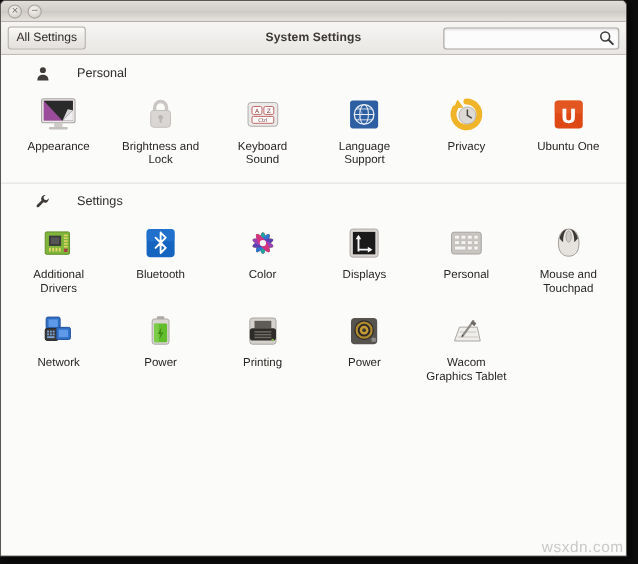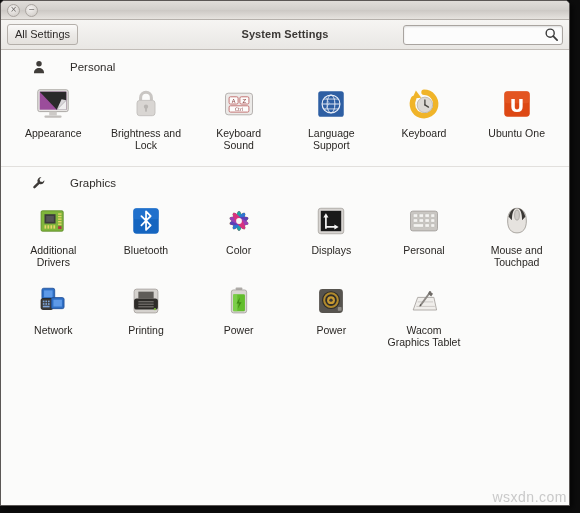--- a/index.html
+++ b/index.html
@@ -276,21 +276,21 @@
         <div class="tile">
           <span class="tile-icon">
             <svg viewBox="0 0 40 40" width="36" height="36">
               <path d="M20 7 a13 13 0 1 1 -11.5 7" fill="none" stroke="#f0b429" stroke-width="6" stroke-linecap="round"></path>
               <path d="M11 5 L7 14 L17 13 Z" fill="#f0b429"></path>
               <circle cx="21" cy="21" r="8.6" fill="#ddd9d4" stroke="#b9b4ae" stroke-width="1"></circle>
               <line x1="21" y1="21" x2="21" y2="15.5" stroke="#4a4742" stroke-width="1.5" stroke-linecap="round"></line>
               <line x1="21" y1="21" x2="25" y2="23.5" stroke="#4a4742" stroke-width="1.5" stroke-linecap="round"></line>
             </svg>
           </span>
-          <span class="tile-label">Keyboard</span>
+          <span class="tile-label">Privacy</span>
         </div>
 
         <div class="tile">
           <span class="tile-icon">
             <svg viewBox="0 0 40 40" width="34" height="34">
               <rect x="5" y="5" width="30" height="30" rx="4" fill="#dd4814"></rect>
               <rect x="5" y="5" width="30" height="14" rx="4" fill="#e8602c" opacity="0.55"></rect>
               <text x="20" y="29" font-size="21" font-weight="bold" fill="#ffffff" text-anchor="middle" font-family="DejaVu Sans, sans-serif">U</text>
             </svg>
           </span>
@@ -300,21 +300,21 @@
       </div>
     </div>
 
     <div class="section">
       <div class="section-header">
         <span class="sec-icon">
           <svg viewBox="0 0 16 16" width="14" height="14">
             <path d="M10.8 1.5 a4 4 0 0 0 -4.3 5.6 L1.8 11.8 a1.4 1.4 0 0 0 2 2 l4.7 -4.7 a4 4 0 0 0 5.6 -4.3 L12 6.9 L9.3 6.2 L8.6 3.5 Z" fill="#3d3a37"></path>
           </svg>
         </span>
-        <span class="section-title">Graphics</span>
+        <span class="section-title">Settings</span>
       </div>
       <div class="grid">
 
         <div class="tile">
           <span class="tile-icon">
             <svg viewBox="0 0 40 40" width="34" height="34">
               <rect x="6" y="8" width="26" height="24" rx="1.5" fill="#7fb53b" stroke="#5d8a27" stroke-width="1"></rect>
               <rect x="10" y="12" width="13" height="11" fill="#3a3a3a"></rect>
               <rect x="12" y="14" width="9" height="7" fill="#555"></rect>
               <g fill="#e8d56a">
@@ -434,48 +434,48 @@
               <rect x="18" y="16" width="15" height="13" rx="2" fill="#2f6fc4" stroke="#21509a" stroke-width="1"></rect>
               <rect x="20.5" y="18.5" width="10" height="8" fill="#5e9ae8"></rect>
             </svg>
           </span>
           <span class="tile-label">Network</span>
         </div>
 
         <div class="tile">
           <span class="tile-icon">
             <svg viewBox="0 0 40 40" width="34" height="34">
+              <rect x="16" y="4" width="8" height="3" rx="1" fill="#aeaba7"></rect>
+              <rect x="11" y="7" width="18" height="27" rx="2.5" fill="#d9d6d2" stroke="#a6a29e" stroke-width="1"></rect>
+              <rect x="13" y="12" width="14" height="20" rx="1.5" fill="#62bd2c"></rect>
+              <rect x="13" y="12" width="5" height="20" fill="#86d455" opacity="0.7"></rect>
+              <path d="M21 16 L17 23 L20 23 L18.5 29 L23 21.5 L20 21.5 Z" fill="#3f8a14"></path>
+            </svg>
+          </span>
+          <span class="tile-label">Power</span>
+        </div>
+
+        <div class="tile">
+          <span class="tile-icon">
+            <svg viewBox="0 0 40 40" width="34" height="34">
               <rect x="6" y="6" width="28" height="28" rx="3" fill="#d5d2ce" stroke="#a6a29e" stroke-width="1"></rect>
               <rect x="11" y="9" width="18" height="8" fill="#5f5c58"></rect>
               <path d="M9 17 h22 a3 3 0 0 1 3 3 v7 a3 3 0 0 1 -3 3 h-22 a3 3 0 0 1 -3 -3 v-7 a3 3 0 0 1 3 -3 Z" fill="#2e2c29"></path>
               <rect x="11" y="20" width="18" height="1.6" fill="#6e6b67"></rect>
               <rect x="11" y="23" width="18" height="1.6" fill="#6e6b67"></rect>
               <rect x="11" y="26" width="18" height="1.6" fill="#6e6b67"></rect>
               <circle cx="30.5" cy="29.5" r="1.4" fill="#7fb53b"></circle>
             </svg>
           </span>
           <span class="tile-label">Printing</span>
         </div>
 
         <div class="tile">
           <span class="tile-icon">
             <svg viewBox="0 0 40 40" width="34" height="34">
-              <rect x="16" y="4" width="8" height="3" rx="1" fill="#aeaba7"></rect>
-              <rect x="11" y="7" width="18" height="27" rx="2.5" fill="#d9d6d2" stroke="#a6a29e" stroke-width="1"></rect>
-              <rect x="13" y="12" width="14" height="20" rx="1.5" fill="#62bd2c"></rect>
-              <rect x="13" y="12" width="5" height="20" fill="#86d455" opacity="0.7"></rect>
-              <path d="M21 16 L17 23 L20 23 L18.5 29 L23 21.5 L20 21.5 Z" fill="#3f8a14"></path>
-            </svg>
-          </span>
-          <span class="tile-label">Power</span>
-        </div>
-
-        <div class="tile">
-          <span class="tile-icon">
-            <svg viewBox="0 0 40 40" width="34" height="34">
               <rect x="6" y="6" width="28" height="28" rx="4" fill="#57544f"></rect>
               <circle cx="20" cy="19" r="10.5" fill="#2e2c29"></circle>
               <circle cx="20" cy="19" r="8" fill="none" stroke="#b08a2e" stroke-width="2.4"></circle>
               <circle cx="20" cy="19" r="4.6" fill="#c79a32"></circle>
               <circle cx="20" cy="19" r="2" fill="#3a3835"></circle>
               <rect x="28" y="27" width="4.5" height="4.5" rx="1" fill="#8f8c87"></rect>
             </svg>
           </span>
           <span class="tile-label">Power</span>
         </div>

